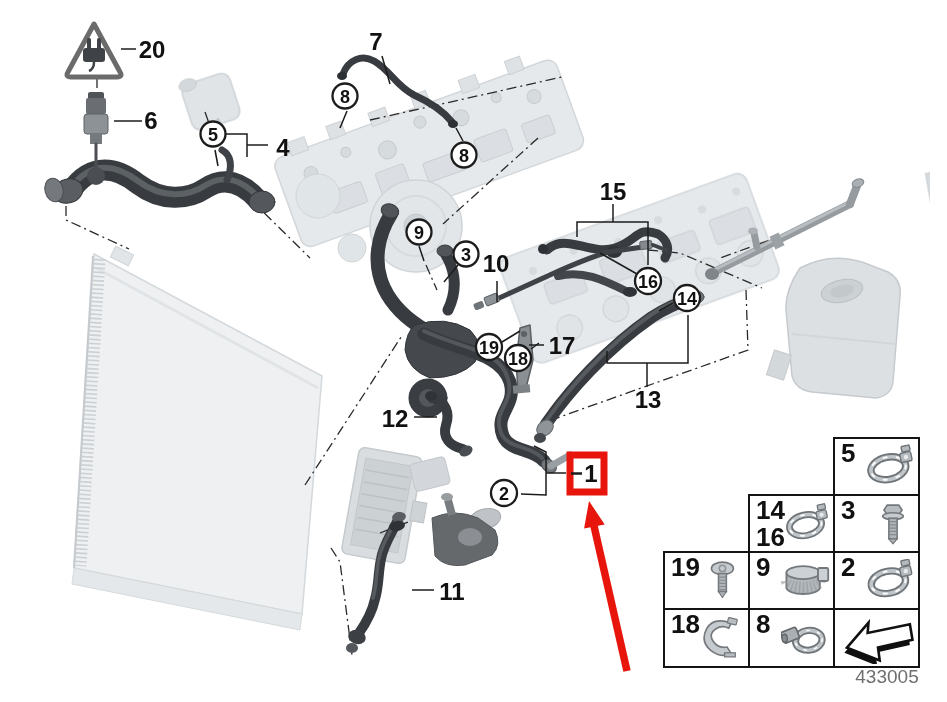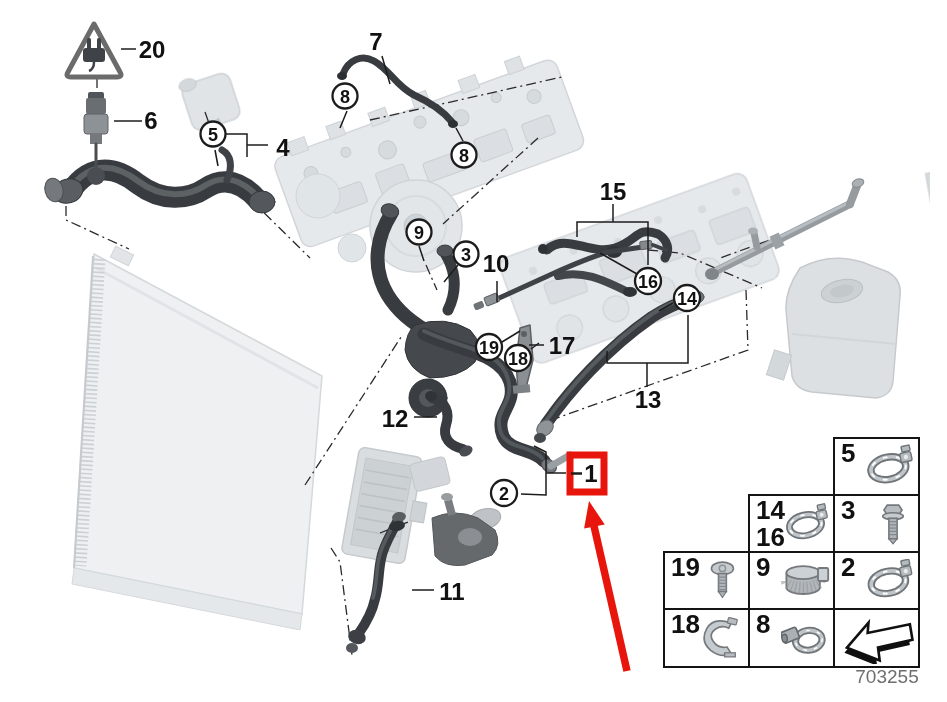--- a/index.html
+++ b/index.html
@@ -441,15 +441,15 @@
           <use href="#sym-worm"></use>
         </svg>
   </div>
   <div class="cell" style="left:833px;top:608px;height:60px">
     <svg class="ic-full" width="80" height="50">
           <use href="#sym-dir-arrow"></use>
         </svg>
   </div>
 </div>
 
-<div class="fig-num">703255</div>
+<div class="fig-num">433005</div>
 
 </div>
 
 </body></html>

